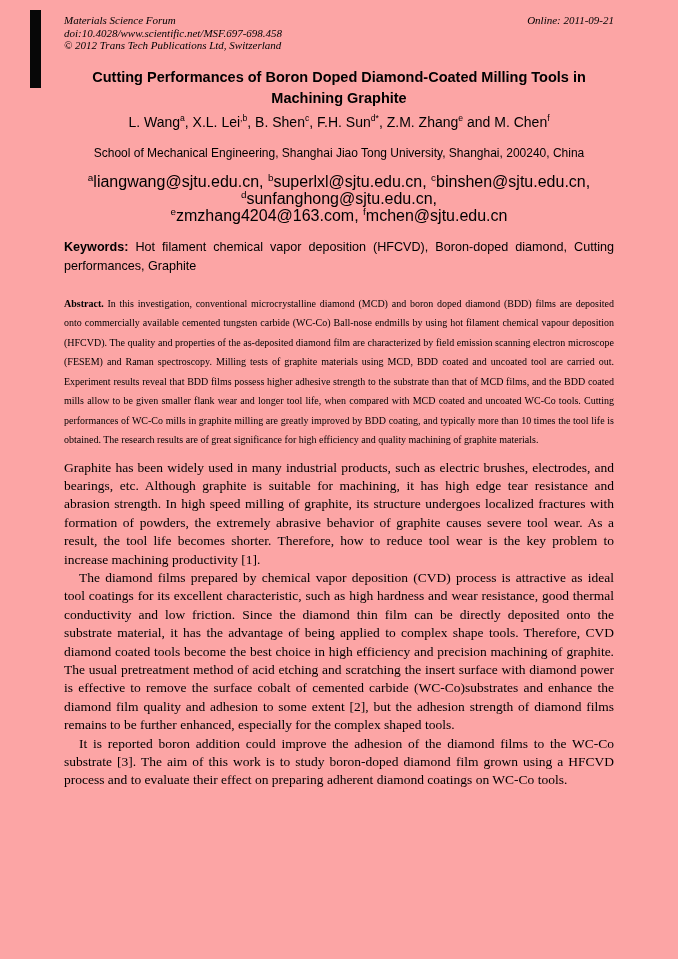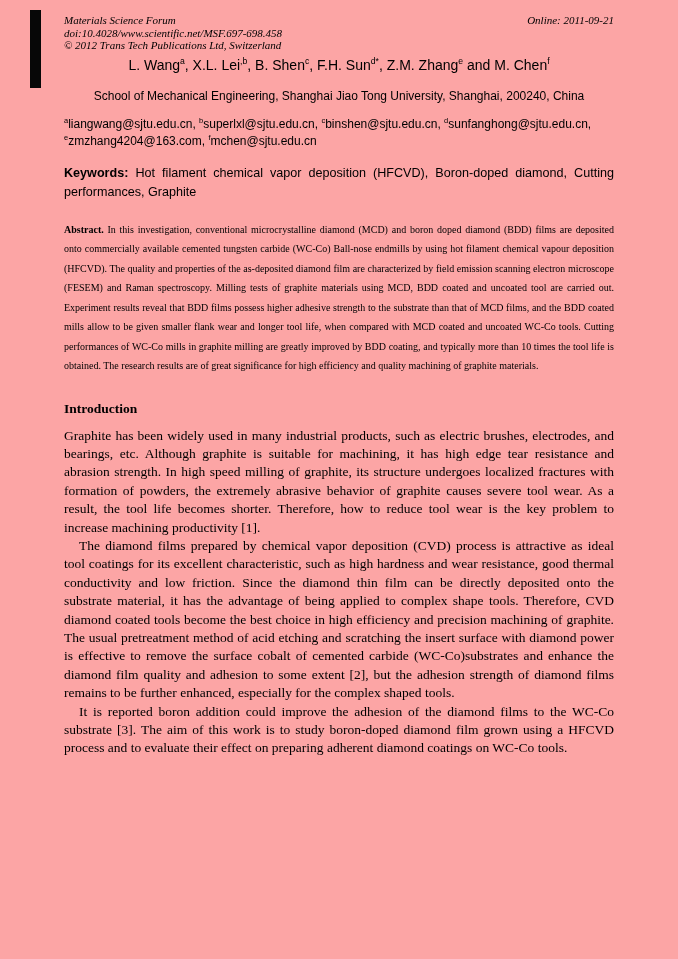--- a/index.html
+++ b/index.html
@@ -43,23 +43,23 @@
   sup { font-size: 0.62em; line-height: 0; }
   .affil {
     margin-top: 15px;
     text-align: center;
     font-family: "Liberation Sans", sans-serif;
     font-size: 12px;
     line-height: 15px;
   }
   .emails {
     margin-top: 12px;
-    text-align: left;
+    text-align: center;
     font-family: "Liberation Sans", sans-serif;
-    font-size: 12px;
+    font-size: 16px;
     line-height: 17px;
   }
   .keywords {
     margin-top: 14px;
     font-family: Liberation Sans, sans-serif;
     font-size: 12.6px;
     line-height: 19.5px;
     text-align: justify;
   }
   .abstract {
@@ -91,29 +91,29 @@
 
   <div class="hdr">
     <div class="hdr-row1">
       <span>Materials Science Forum</span>
       <span>Online: 2011-09-21</span>
     </div>
     <div>doi:10.4028/www.scientific.net/MSF.697-698.458</div>
     <div>© 2012 Trans Tech Publications Ltd, Switzerland</div>
   </div>
 
+  <h1 class="title">Cutting Performances of Boron Doped Diamond-Coated Milling Tools in Machining Graphite</h1>
 
   <div class="authors">L. Wang<sup>a</sup>, X.L. Lei<sup>,b</sup>, B. Shen<sup>c</sup>, F.H. Sun<sup>d*</sup>, Z.M. Zhang<sup>e</sup> and M. Chen<sup>f</sup></div>
 
   <div class="affil">School of Mechanical Engineering, Shanghai Jiao Tong University, Shanghai, 200240, China</div>
 
   <div class="emails"><sup>a</sup>liangwang@sjtu.edu.cn, <sup>b</sup>superlxl@sjtu.edu.cn, <sup>c</sup>binshen@sjtu.edu.cn, <sup>d</sup>sunfanghong@sjtu.edu.cn,<br><sup>e</sup>zmzhang4204@163.com, <sup>f</sup>mchen@sjtu.edu.cn</div>
 
   <p class="keywords"><b>Keywords:</b><span> Hot filament chemical vapor deposition (HFCVD), Boron-doped diamond, Cutting performances, Graphite</span></p>
 
   <p class="abstract"><b>Abstract.</b><span> In this investigation, conventional microcrystalline diamond (MCD) and boron doped diamond (BDD) films are deposited onto commercially available cemented tungsten carbide (WC-Co) Ball-nose endmills by using hot filament chemical vapour deposition (HFCVD). The quality and properties of the as-deposited diamond film are characterized by field emission scanning electron microscope (FESEM) and Raman spectroscopy. Milling tests of graphite materials using MCD, BDD coated and uncoated tool are carried out. Experiment results reveal that BDD films possess higher adhesive strength to the substrate than that of MCD films, and the BDD coated mills allow to be given smaller flank wear and longer tool life, when compared with MCD coated and uncoated WC-Co tools. Cutting performances of WC-Co mills in graphite milling are greatly improved by BDD coating, and typically more than 10 times the tool life is obtained. The research results are of great significance for high efficiency and quality machining of graphite materials.</span></p>
 
-  <h2 class="section-h">Introduction</h2>
 
   <p class="body-p first">Graphite has been widely used in many industrial products, such as electric brushes, electrodes, and bearings, etc. Although graphite is suitable for machining, it has high edge tear resistance and abrasion strength. In high speed milling of graphite, its structure undergoes localized fractures with formation of powders, the extremely abrasive behavior of graphite causes severe tool wear. As a result, the tool life becomes shorter. Therefore, how to reduce tool wear is the key problem to increase machining productivity [1].</p>
   <p class="body-p indent">The diamond films prepared by chemical vapor deposition (CVD) process is attractive as ideal tool coatings for its excellent characteristic, such as high hardness and wear resistance, good thermal conductivity and low friction. Since the diamond thin film can be directly deposited onto the substrate material, it has the advantage of being applied to complex shape tools. Therefore, CVD diamond coated tools become the best choice in high efficiency and precision machining of graphite. The usual pretreatment method of acid etching and scratching the insert surface with diamond power is effective to remove the surface cobalt of cemented carbide (WC-Co)substrates and enhance the diamond film quality and adhesion to some extent [2], but the adhesion strength of diamond films remains to be further enhanced, especially for the complex shaped tools.</p>
   <p class="body-p indent">It is reported boron addition could improve the adhesion of the diamond films to the WC-Co substrate [3]. The aim of this work is to study boron-doped diamond film grown using a HFCVD process and to evaluate their effect on preparing adherent diamond coatings on WC-Co tools.</p>
 </div>
 
 </body></html>

